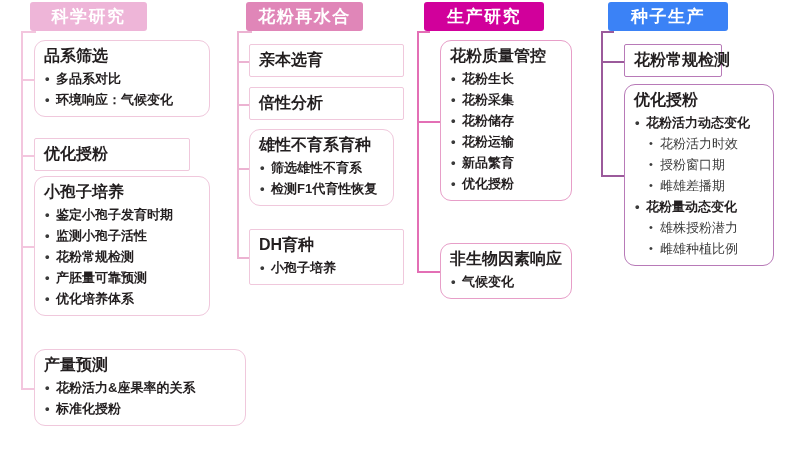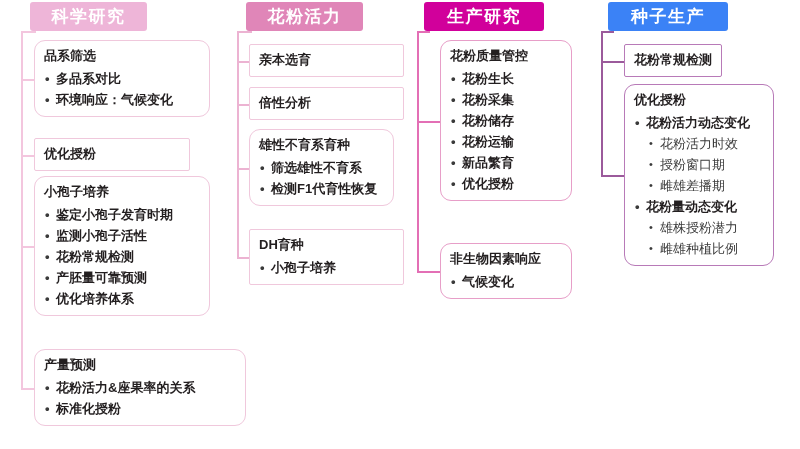--- a/index.html
+++ b/index.html
@@ -51,21 +51,21 @@
     position: absolute;
     box-sizing: border-box;
     background: #ffffff;
     border: 1px solid #f0c8dc;
     padding: 5px 9px 6px 9px;
   }
   .node.rounded { border-radius: 11px; }
   .node.sharp   { border-radius: 2px; }
 
   .node-title {
-    font-size: 13px;
+    font-size: 16px;
     font-weight: bold;
     color: #231f20;
     line-height: 20px;
     white-space: nowrap;
   }
   .node ul {
     list-style: none;
     margin: 2px 0 0 0;
     padding: 0;
   }
@@ -126,21 +126,21 @@
         <li class="lvl1">优化培养体系</li>
       </ul>
     </div>
     <div class="node rounded" style="left: 34px; top: 349px; width: 212px; border-color: rgb(240, 200, 220);">
       <div class="node-title">产量预测</div>
       <ul>
         <li class="lvl1">花粉活力&amp;座果率的关系</li>
         <li class="lvl1">标准化授粉</li>
       </ul>
     </div>
-    <div class="col-header" style="left: 246px; width: 117px; background: rgb(224, 134, 184);">花粉活力</div>
+    <div class="col-header" style="left: 246px; width: 117px; background: rgb(224, 134, 184);">花粉再水合</div>
     <div class="spine" style="left: 237px; top: 31px; height: 226px; background: rgb(236, 179, 210);"></div>
     <div class="branch" style="left: 237px; top: 31px; width: 15px; background: rgb(236, 179, 210);"></div>
     <div class="node sharp" style="left: 249px; top: 44px; width: 155px; border-color: rgb(240, 200, 220);">
       <div class="node-title">亲本选育</div>
     </div>
     <div class="node sharp" style="left: 249px; top: 87px; width: 155px; border-color: rgb(240, 200, 220);">
       <div class="node-title">倍性分析</div>
     </div>
     <div class="node rounded" style="left: 249px; top: 129px; width: 145px; border-color: rgb(240, 200, 220);">
       <div class="node-title">雄性不育系育种</div>

